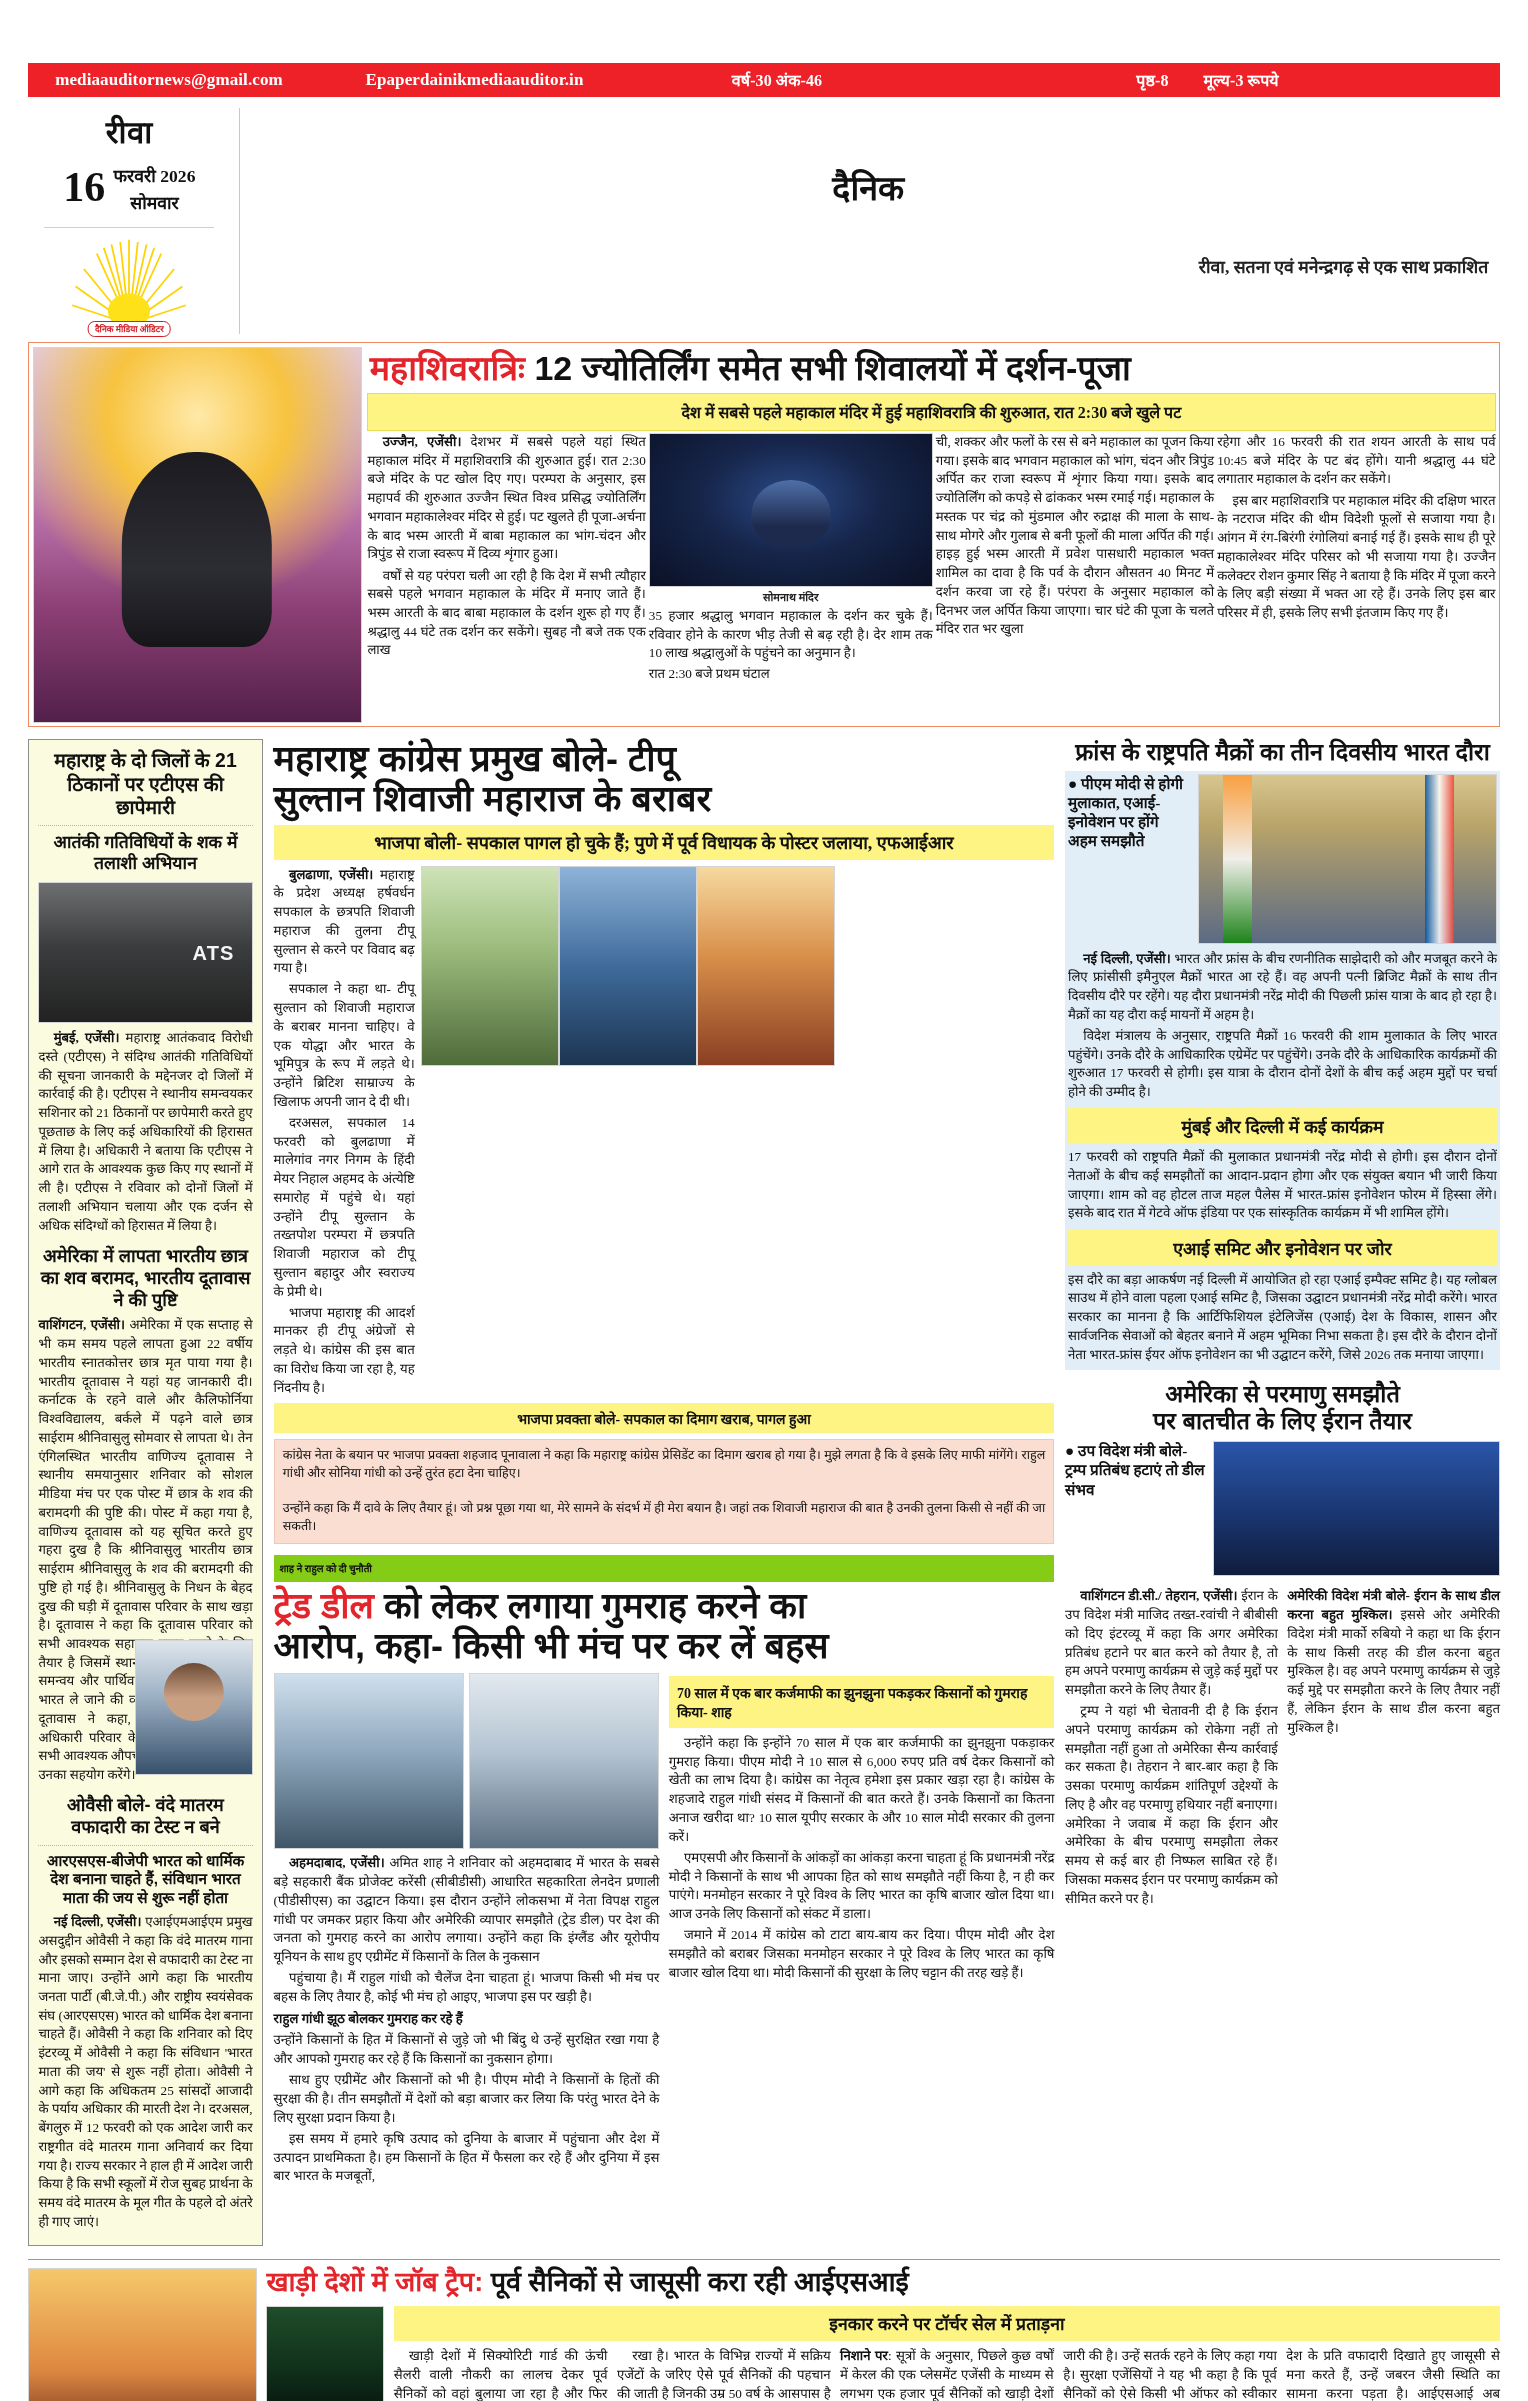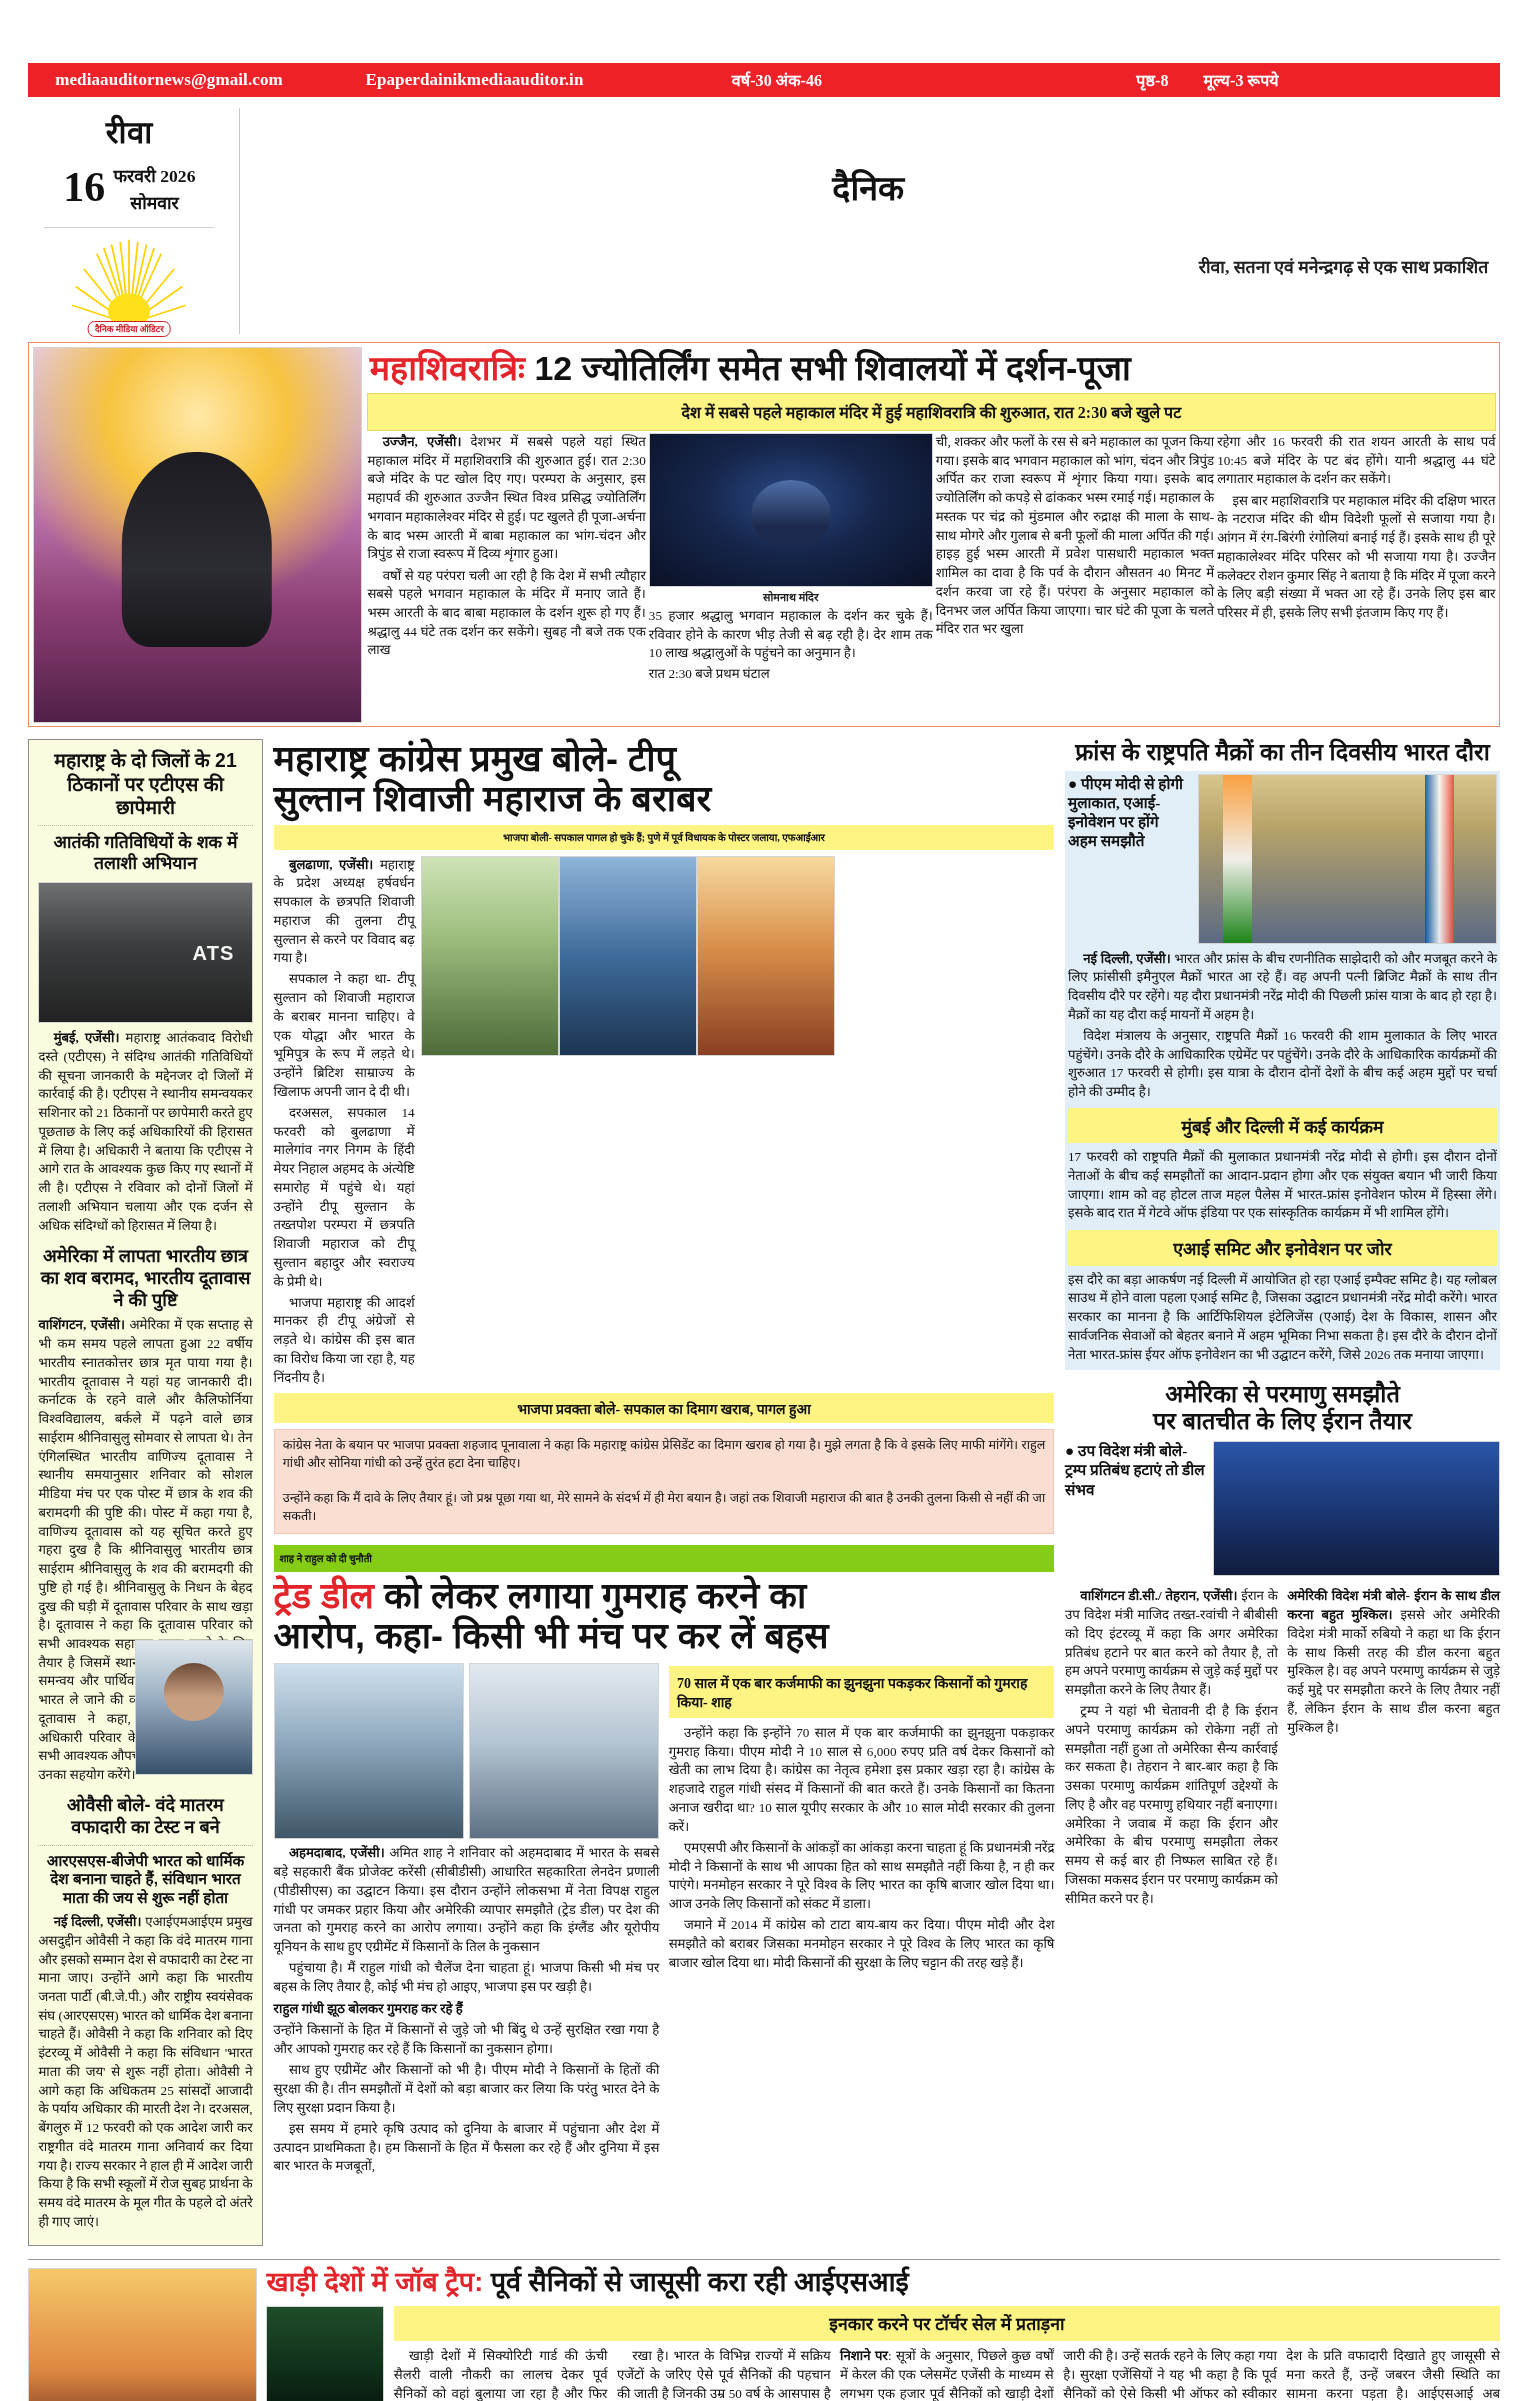--- a/index.html
+++ b/index.html
@@ -152,21 +152,21 @@
     font-size: 18px; font-weight: 800; text-align:center; line-height:1.22; color:#111;
     margin: 10.6px 0 4.7px 0; font-family:"Liberation Sans", sans-serif;
   }
 
   
   .mid-head {
     font-size: 36px; font-weight: 900; line-height: 1.1; color:#111;
     font-family:"Liberation Sans", sans-serif; text-align:left;
   }
   .mid-kicker-bar {
-    background:#fdf484; font-size:10px; font-weight:800; text-align:center;
+    background:#fdf484; font-size:18px; font-weight:800; text-align:center;
     padding: 5.3px 0; margin: 7px 0 0 0; color:#111;
   }
   .mid-kicker-left {
     background:#84cc16; font-size:10px; font-weight:800; text-align:left;
     padding: 6.5px 5.9px; margin: 0; color:#111;
   }
   .mid-photo-row { display:flex; gap: 0; margin-top: 5.9px; }
   .capbar {
     background:#fdf484; font-size:14px; font-weight:800; text-align:center;
     padding: 5.3px 0; color:#111; margin-top: 3.5px;

